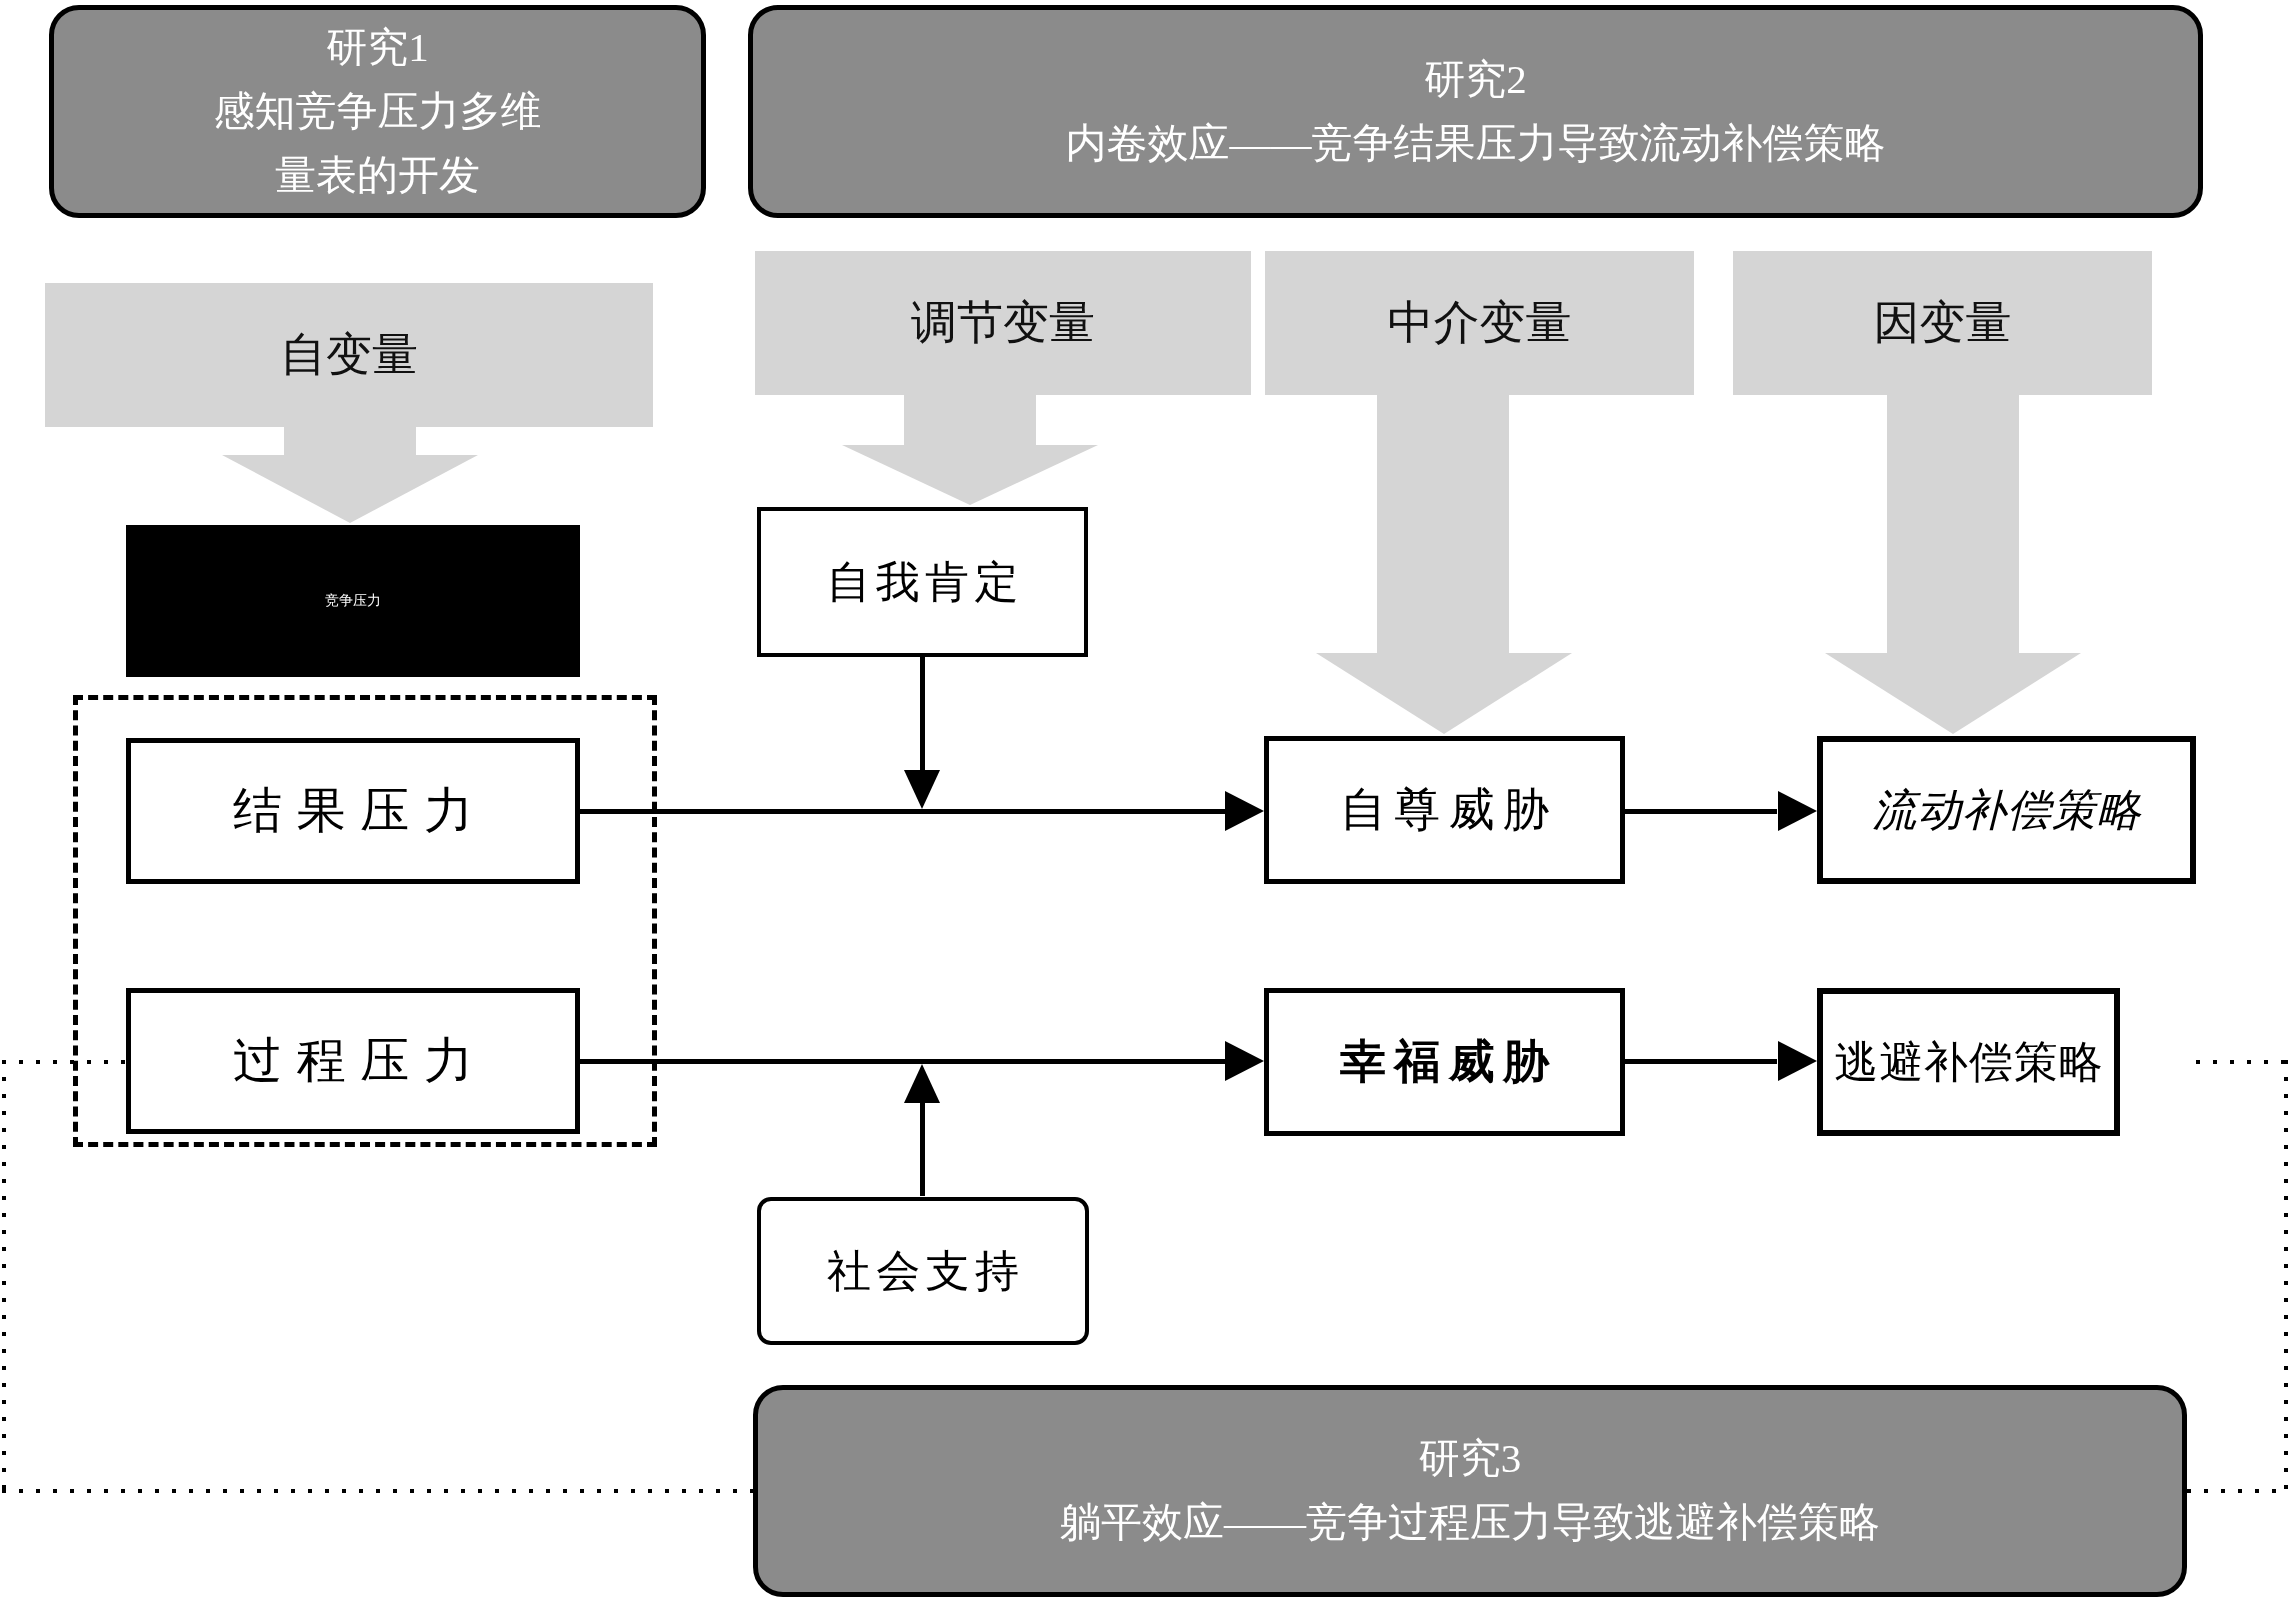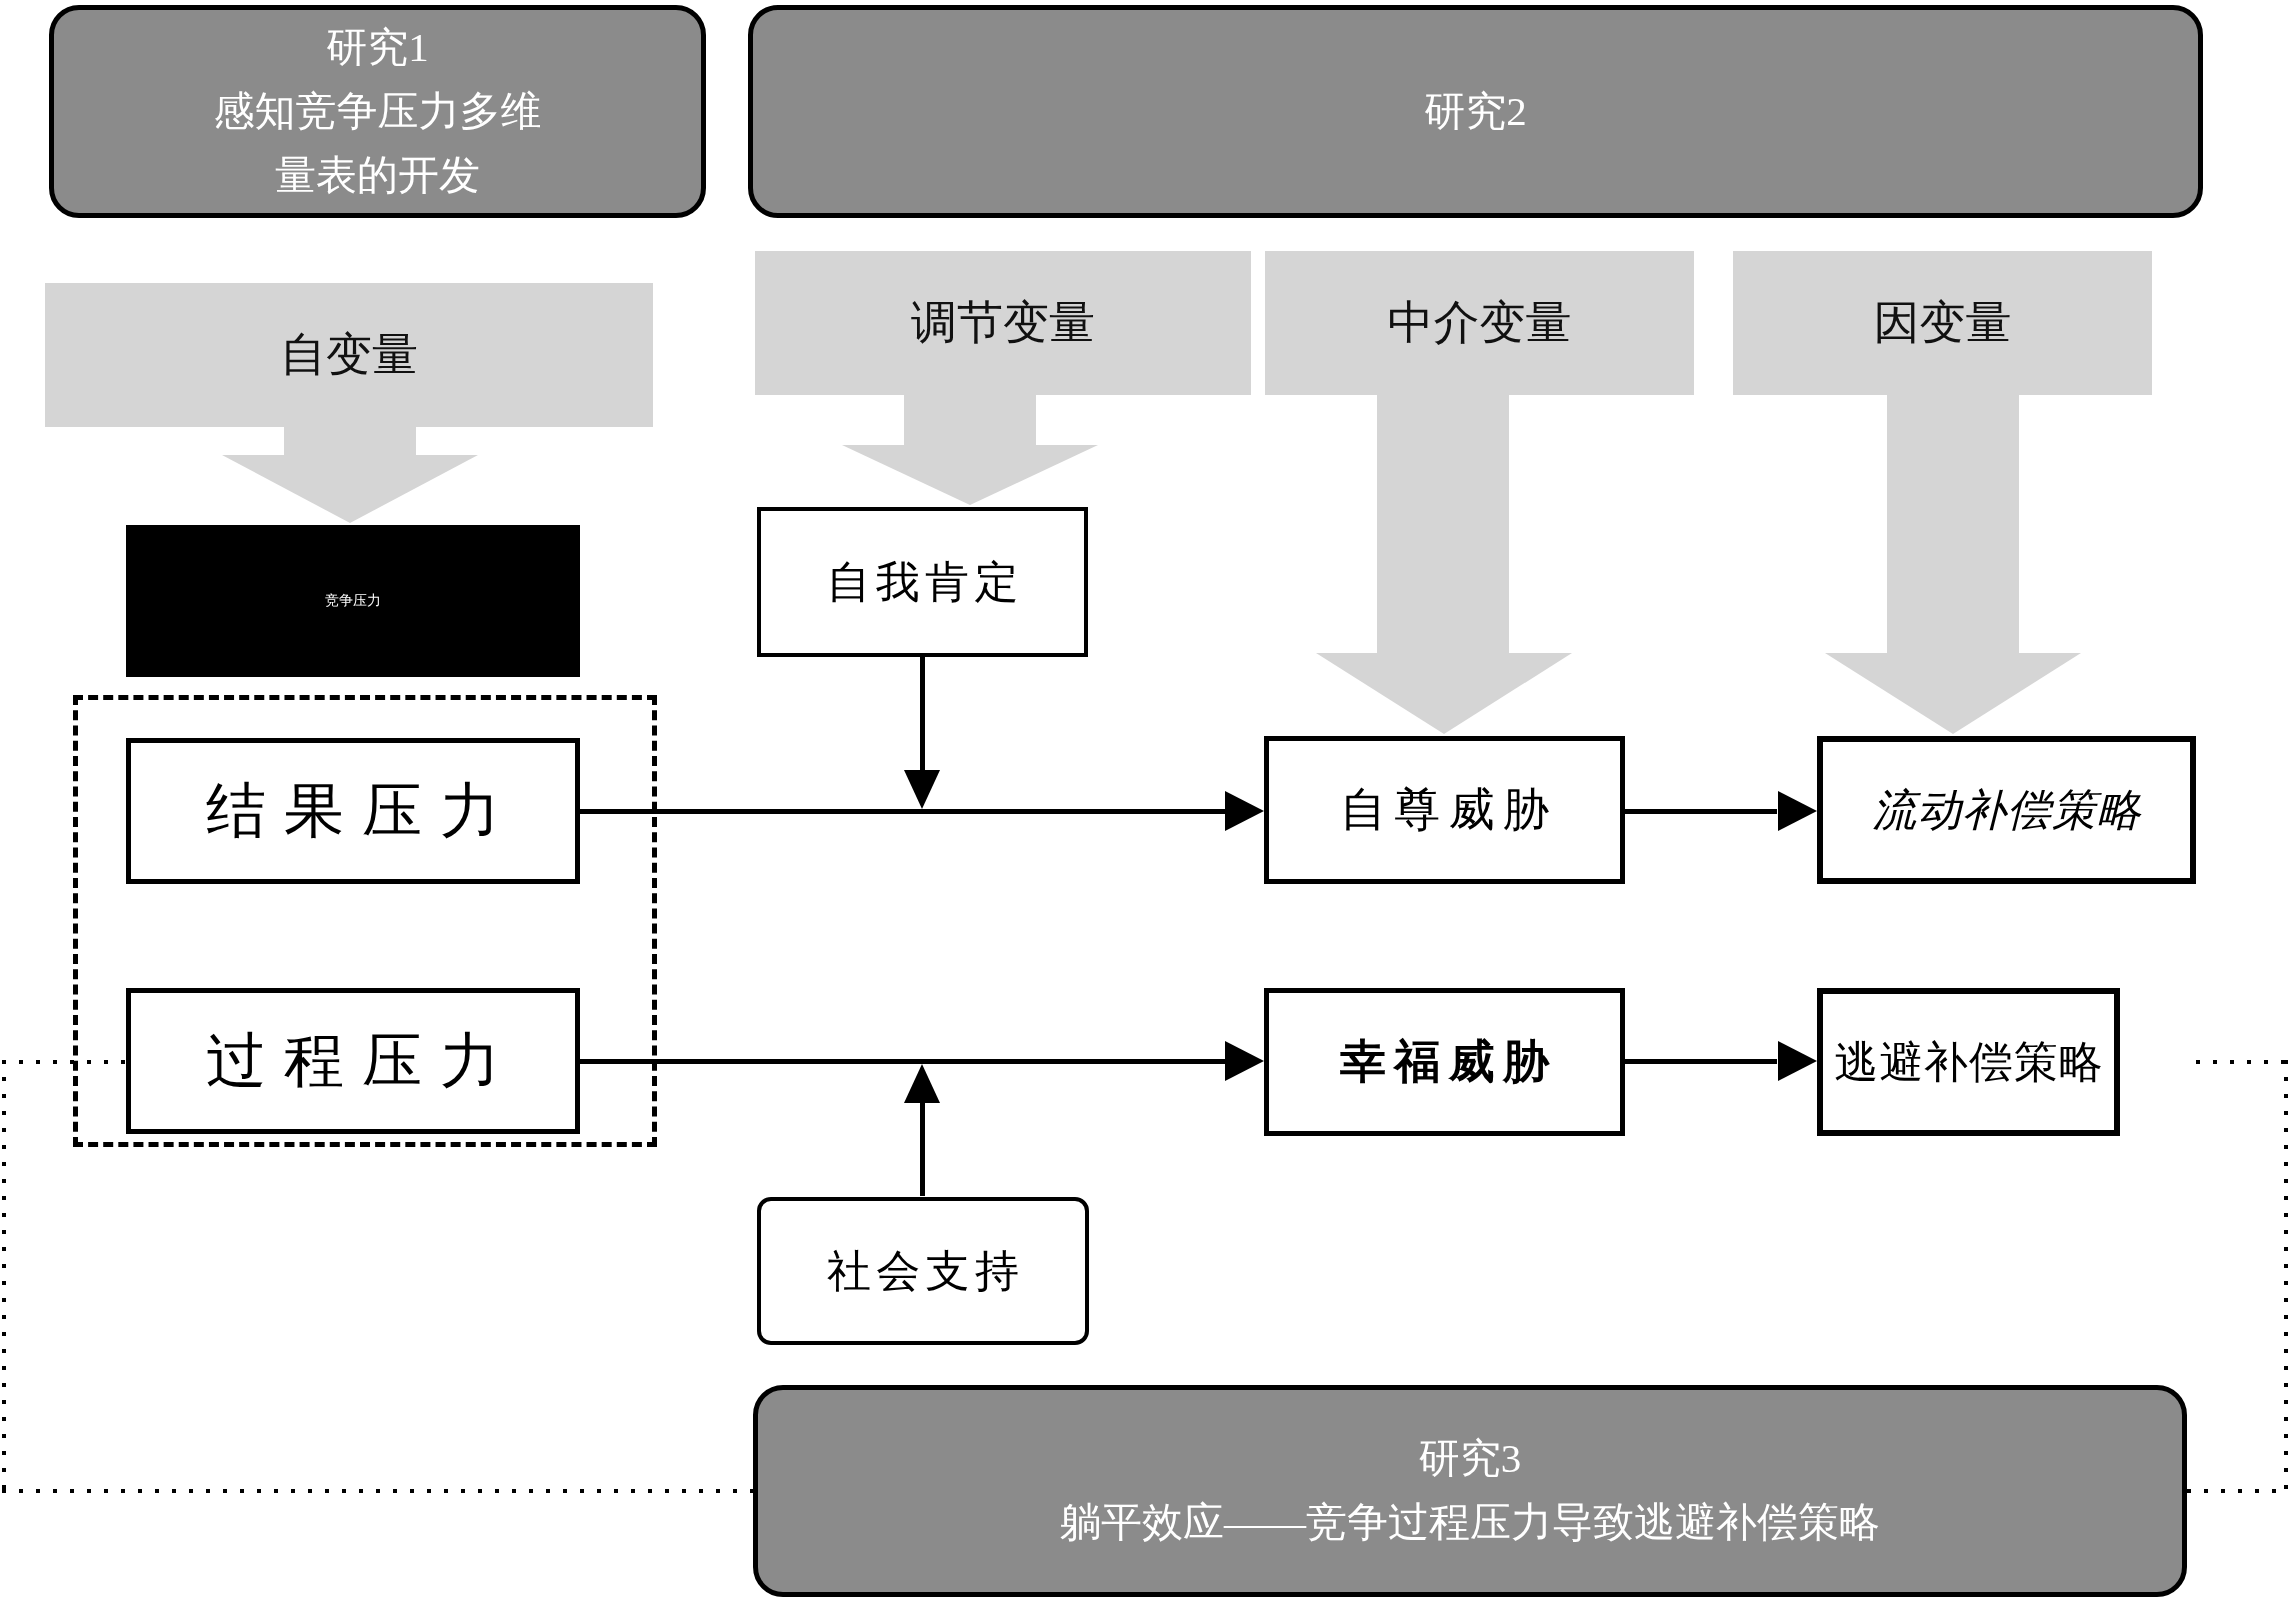--- a/index.html
+++ b/index.html
@@ -18,21 +18,21 @@
 
   
   .gshaft{background:#d5d5d5;}
   .ghead{width:0;height:0;border-left:128px solid transparent;border-right:128px solid transparent;}
   .ghead.short{border-top:68px solid #d5d5d5;}
   .ghead.shorter{border-top:60px solid #d5d5d5;}
   .ghead.long{border-top:81px solid #d5d5d5;}
 
   
   .node{background:#ffffff;border:5.3px solid #000;color:#000;}
-  .node .t{font-size:60px;letter-spacing:.30em;padding-left:.30em;white-space:nowrap;}
+  .node .t{font-size:49px;letter-spacing:.30em;padding-left:.30em;white-space:nowrap;}
   .node .t.small{font-size:44px;letter-spacing:.02em;padding-left:.02em;}
   .node.thin{border-width:4.4px;}
   .blacknode{background:#000000;color:#ffffff;}
   .dashedgroup{border:5.3px dashed #000;background:transparent;}
 
   
   .hline{background:#000;height:5.3px;}
   .vline{background:#000;width:5.3px;}
   .arrR{width:0;height:0;border-top:20px solid transparent;border-bottom:20px solid transparent;border-left:39px solid #000;}
   .arrD{width:0;height:0;border-left:18.5px solid transparent;border-right:18.5px solid transparent;border-top:39px solid #000;}
@@ -47,20 +47,21 @@
 
 <div id="canvas">
 
   <div class="abs study center" style="left:49px;top:5.3px;width:657px;height:213px;">
     <div class="t">研究1</div>
     <div class="t">感知竞争压力多维</div>
     <div class="t">量表的开发</div>
   </div>
   <div class="abs study center" style="left:748px;top:5.3px;width:1455px;height:213px;">
     <div class="t">研究2</div>
+    <div class="t">内卷效应——竞争结果压力导致流动补偿策略</div>
   </div>
 
   <div class="abs vbar center" style="left:45px;top:251px;width:608px;height:144px;margin-top:32px;">
     <div class="t">自变量</div>
   </div>
   <div class="abs vbar center" style="left:755px;top:251px;width:496px;height:144px;">
     <div class="t">调节变量</div>
   </div>
   <div class="abs vbar center" style="left:1265px;top:251px;width:429px;height:144px;">
     <div class="t">中介变量</div>

